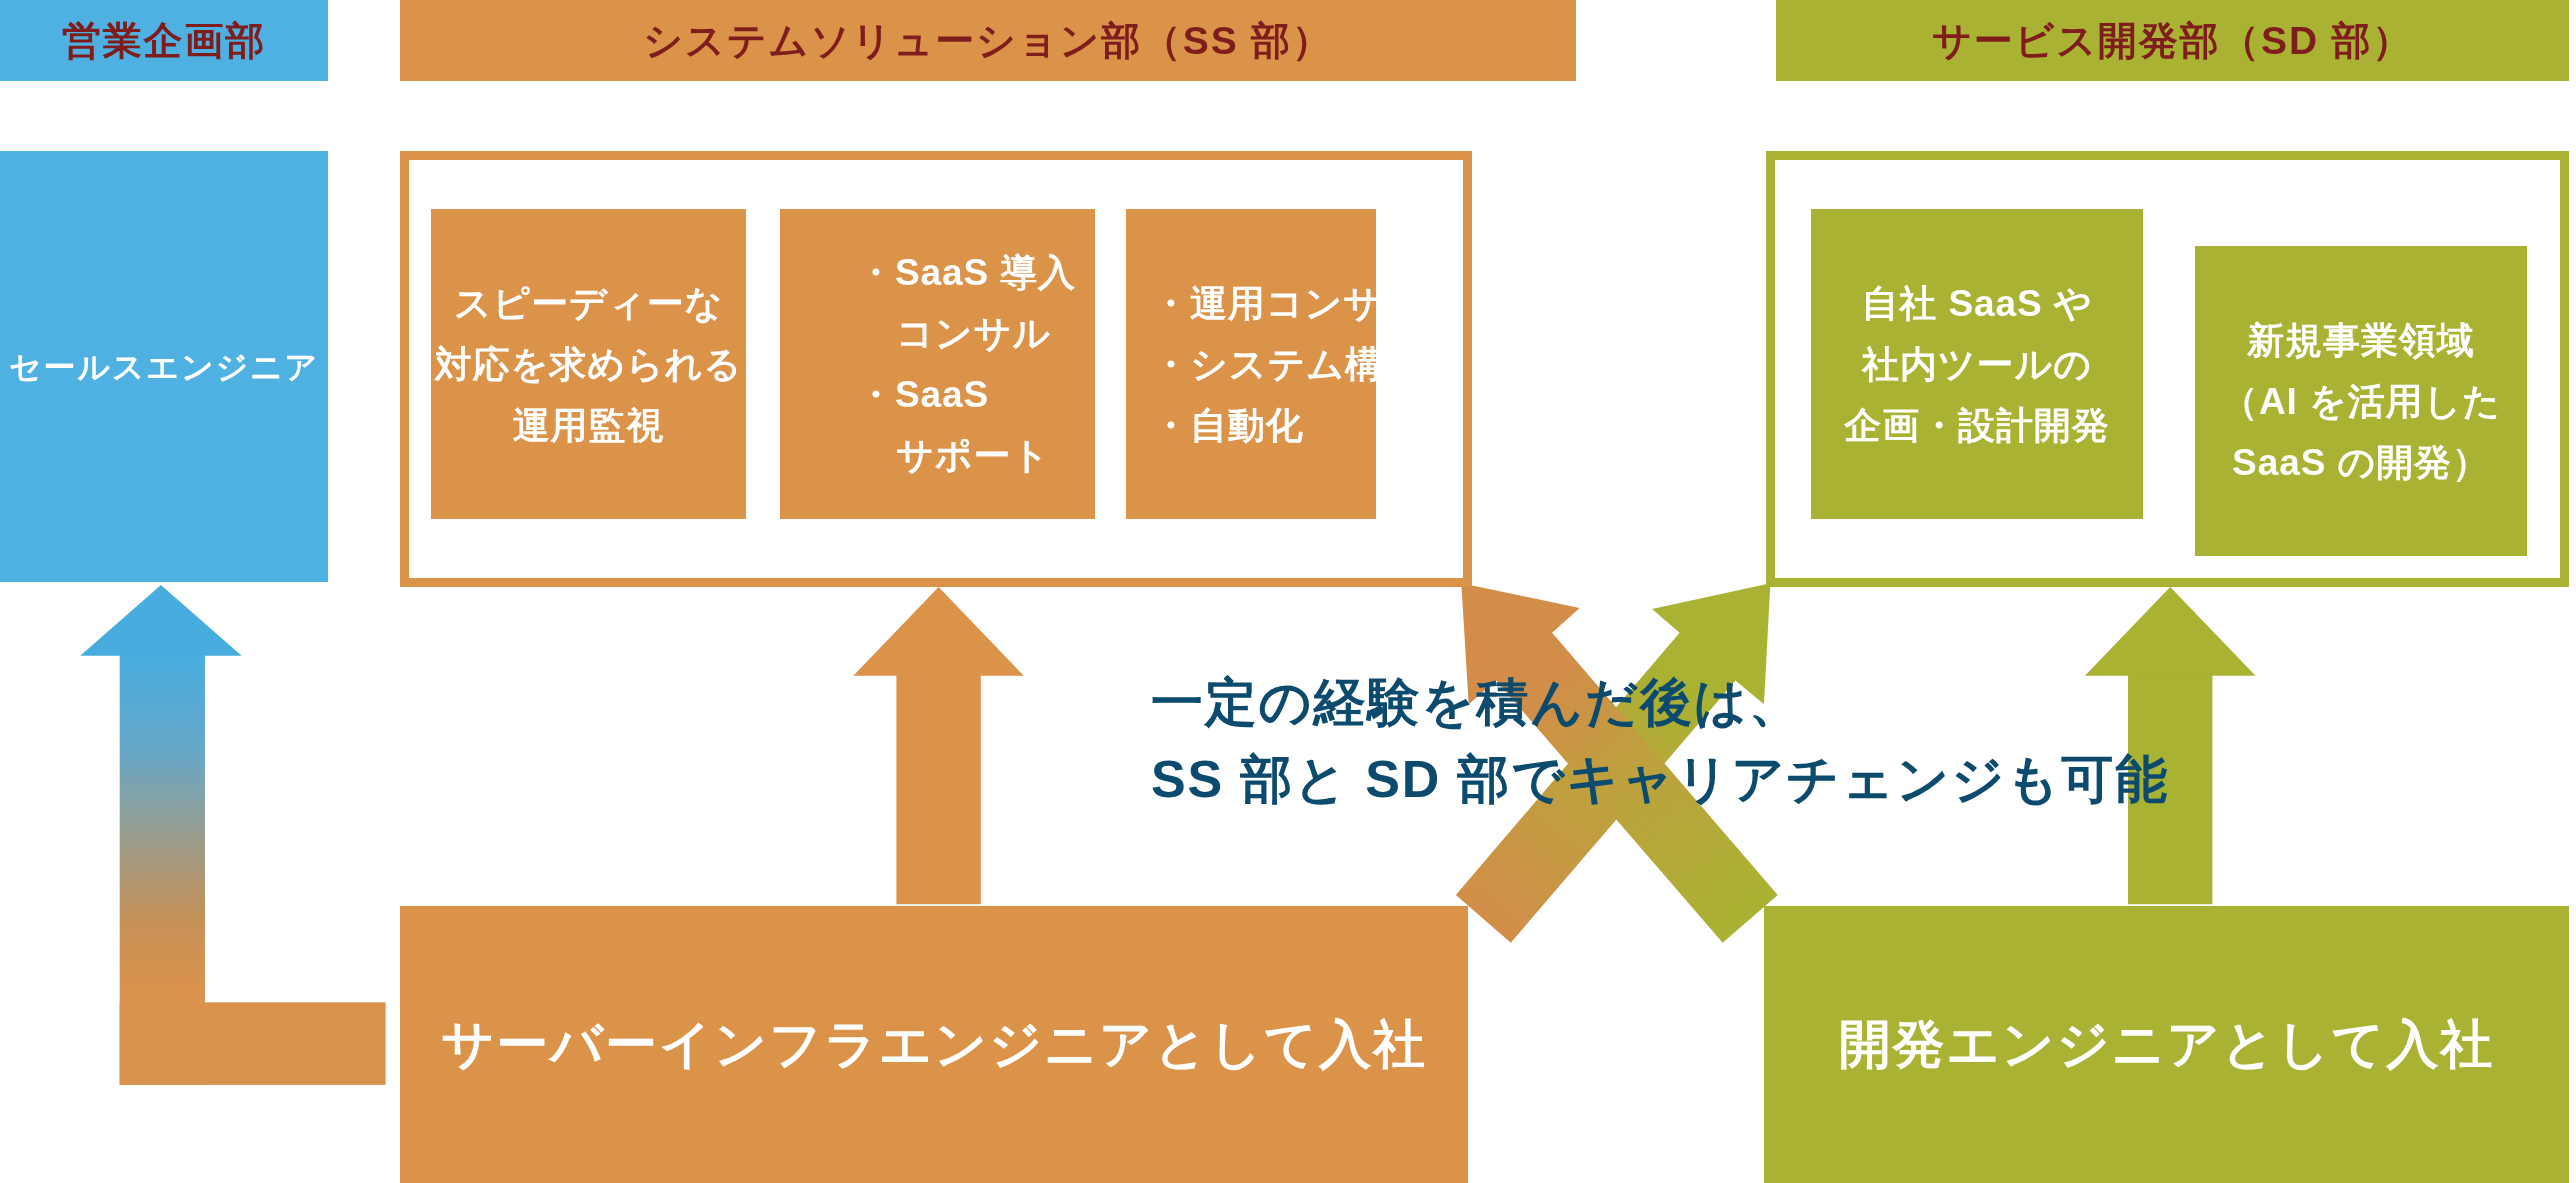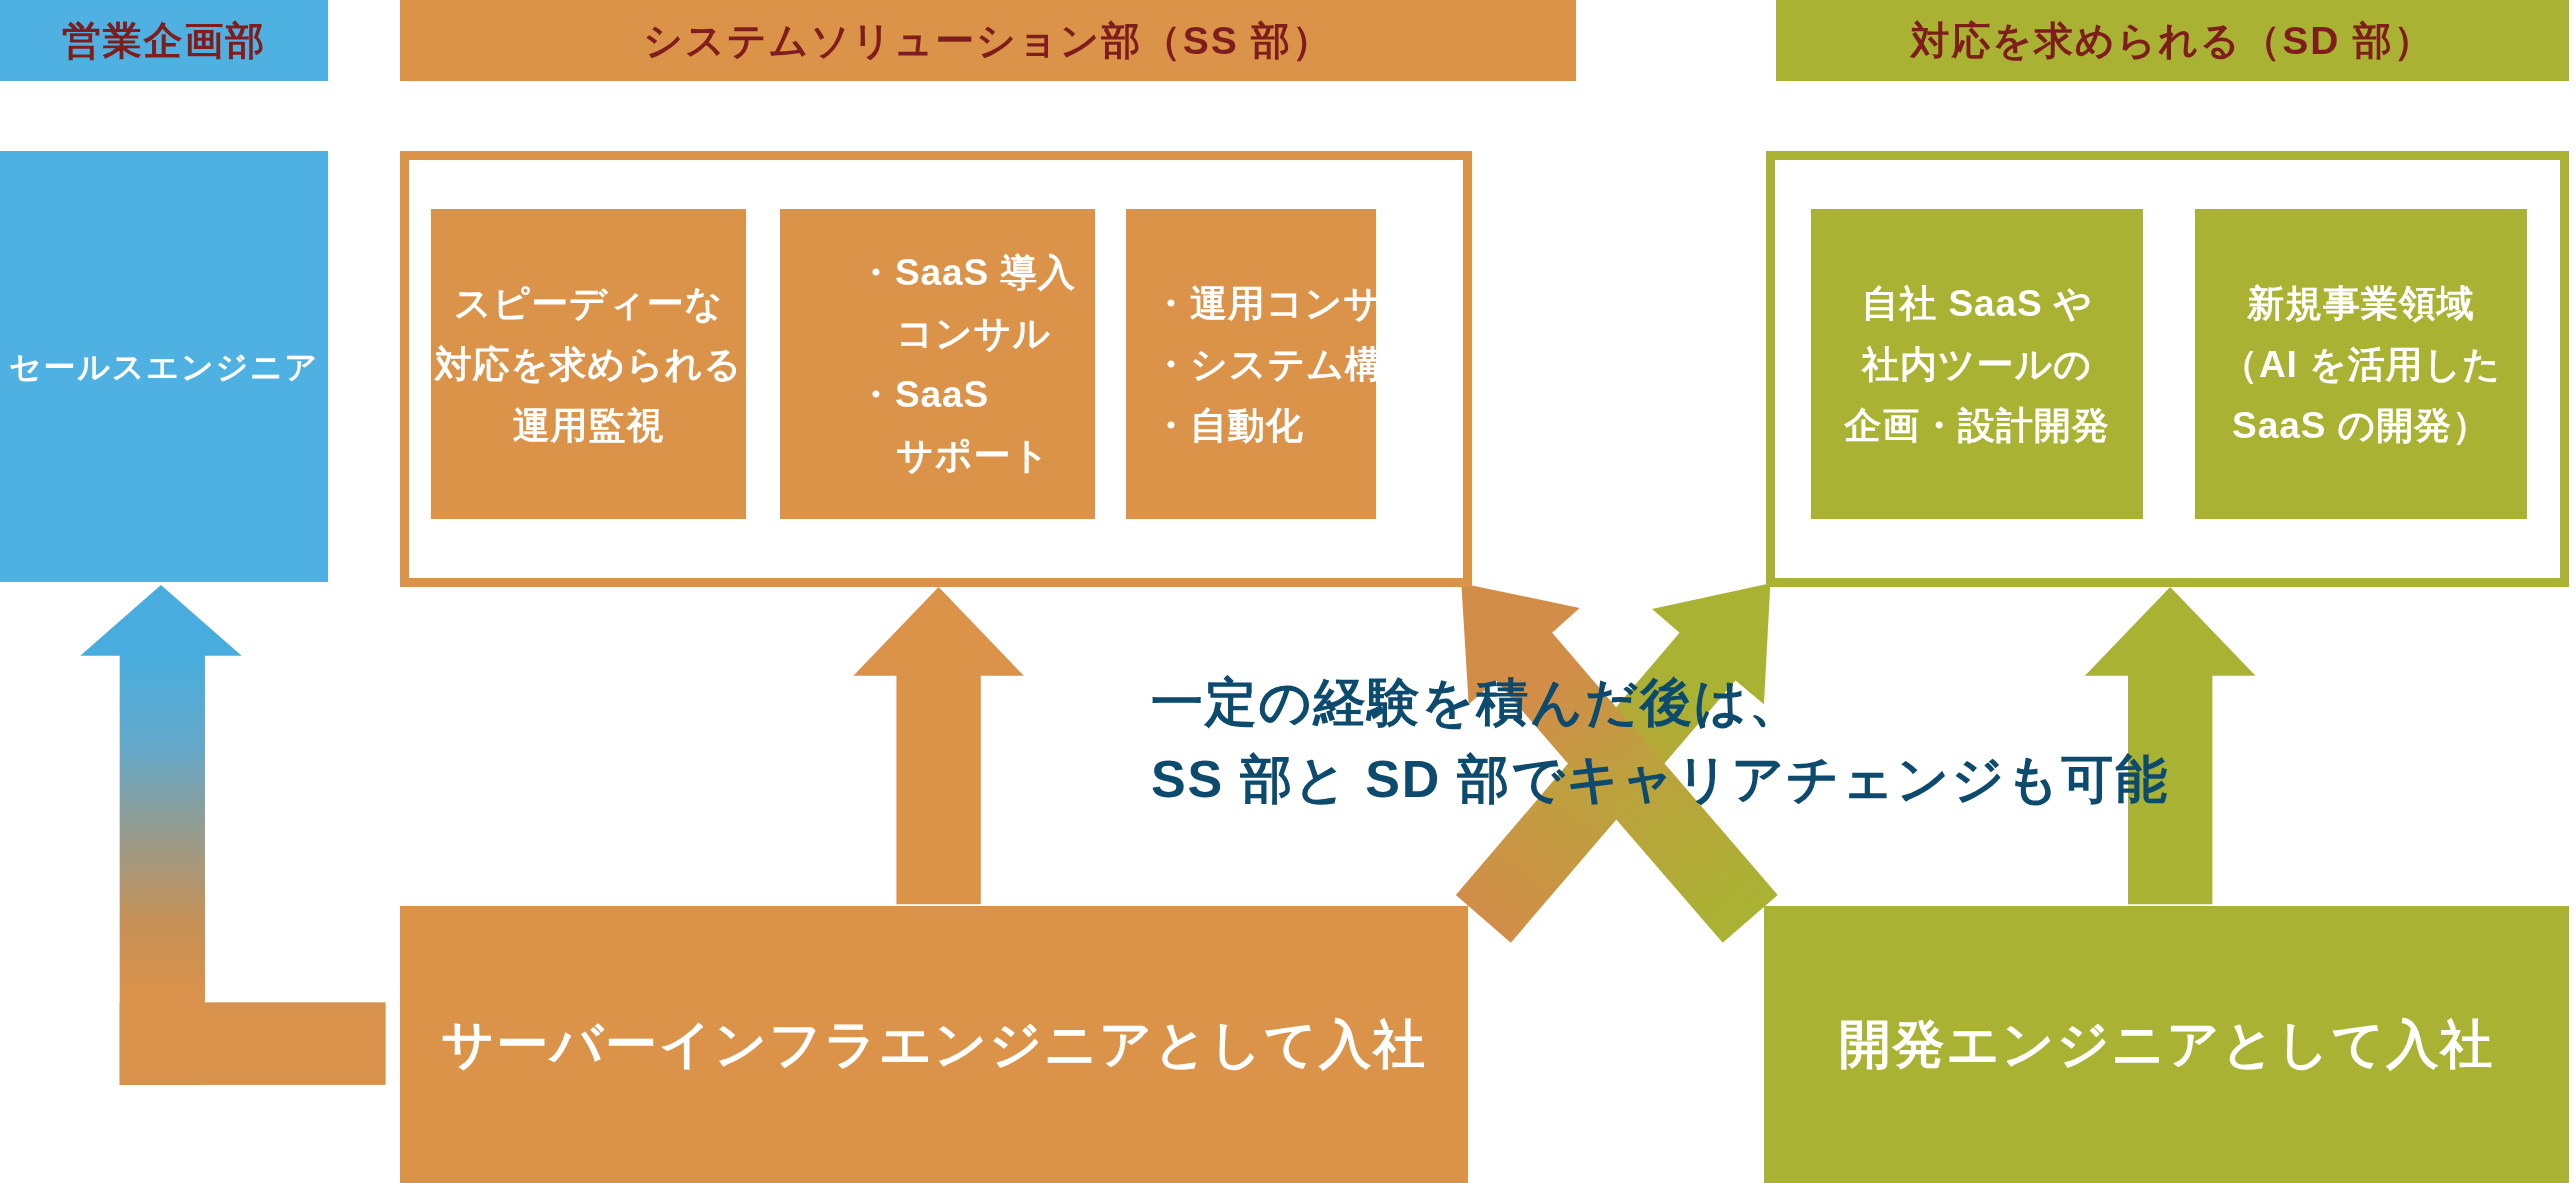--- a/index.html
+++ b/index.html
@@ -91,21 +91,21 @@
 
     <polygon points="1647,1028 1892,742 1923,768 1930,636 1801,664 1831,690 1587,976" fill="url(#gradA)"></polygon>
 
     <polygon points="1938,976 1692,690 1722,663 1593,636 1601,768 1631,742 1878,1028" fill="url(#gradB)"></polygon>
   </svg>
 
   <div class="hdr bg-blue" style="left:0;width:328px;">営業企画部</div>
 
   <div class="hdr bg-orange" style="left:400px;width:1176px;">システムソリューション部（SS 部）</div>
 
-  <div class="hdr bg-green" style="left:1776px;width:793px;">対応を求められる（SD 部）</div>
+  <div class="hdr bg-green" style="left:1776px;width:793px;">サービス開発部（SD 部）</div>
 
   <div class="rolebox bg-blue" style="left:0;top:151px;width:328px;height:431px;">
     <div class="line">セールス</div>
     <div class="line">エンジニア</div>
   </div>
 
   <div class="container orange-border" style="left:400px;width:1072px;"></div>
 
   <div class="card centered bg-orange" style="left:431px;width:315px;">
     <div class="line">スピーディーな</div>
@@ -127,21 +127,21 @@
   </div>
 
   <div class="container green-border" style="left:1766px;width:803px;"></div>
 
   <div class="card centered bg-green" style="left:1811px;width:332px;">
     <div class="line">自社 SaaS や</div>
     <div class="line">社内ツールの</div>
     <div class="line">企画・設計開発</div>
   </div>
 
-  <div class="card centered bg-green" style="left:2195px;width:332px;">
+  <div class="card centered bg-green" style="left:2195px;width:332px;margin-top:37px;">
     <div class="line">新規事業領域</div>
     <div class="line">（AI を活用した</div>
     <div class="line">SaaS の開発）</div>
   </div>
 
   <div class="entrybox bg-orange" style="left:400px;width:1068px;">サーバーインフラエンジニアとして入社</div>
 
   <div class="entrybox bg-green" style="left:1764px;width:805px;">開発エンジニアとして入社</div>
 
   <div class="note">

